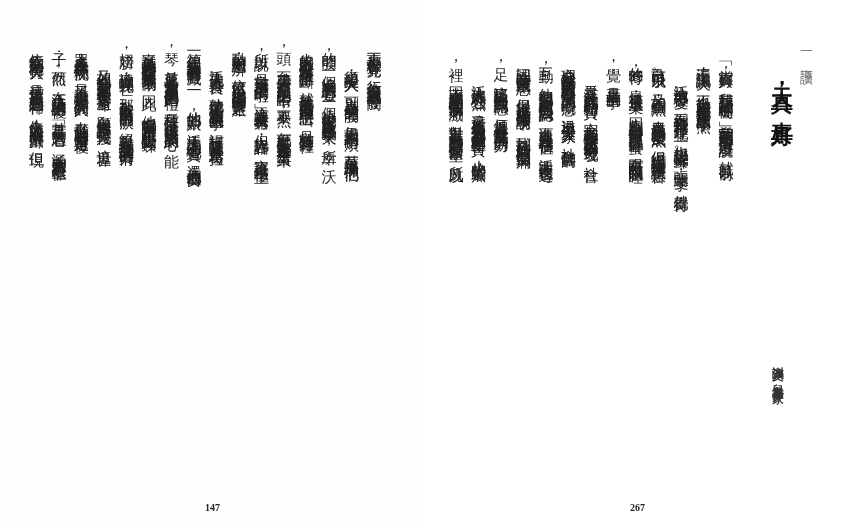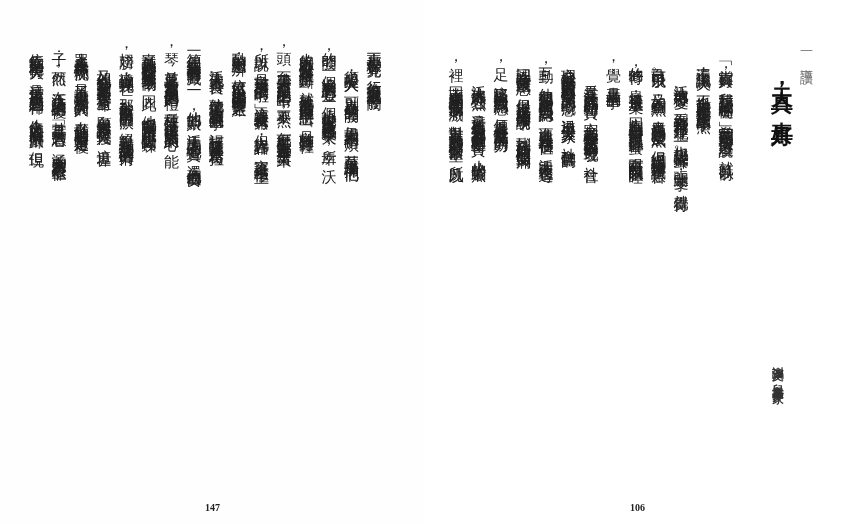--- a/index.html
+++ b/index.html
@@ -100,14 +100,14 @@
       <span class="col">認同時有羨慕或困惑，但最後在媽媽溫柔陪伴說明下，找到自己作為熊的快樂與滿</span>
       <span class="col">足，這樣堅定的自我認同感，便是身心健全成長極大的助力。</span>
       <span class="col indent">沃夫他好奇心強烈。這是所有幼兒身上都容易看到的重要特質，小小的腦袋瓜</span>
       <span class="col">裡，因著大腦神經元的生成作用刺激，對世界充滿無盡的好奇與探索欲望。所以凡</span>
     </div>
   </div>
 
   <div class="section-tag">—導讀—</div>
   <div class="chapter-title">天真，真好！</div>
   <div class="author">謝鴻文／兒童文學作家</div>
-  <div class="page-num right">106</div>
+  <div class="page-num right">267</div>
 </div>
 
 </body></html>

